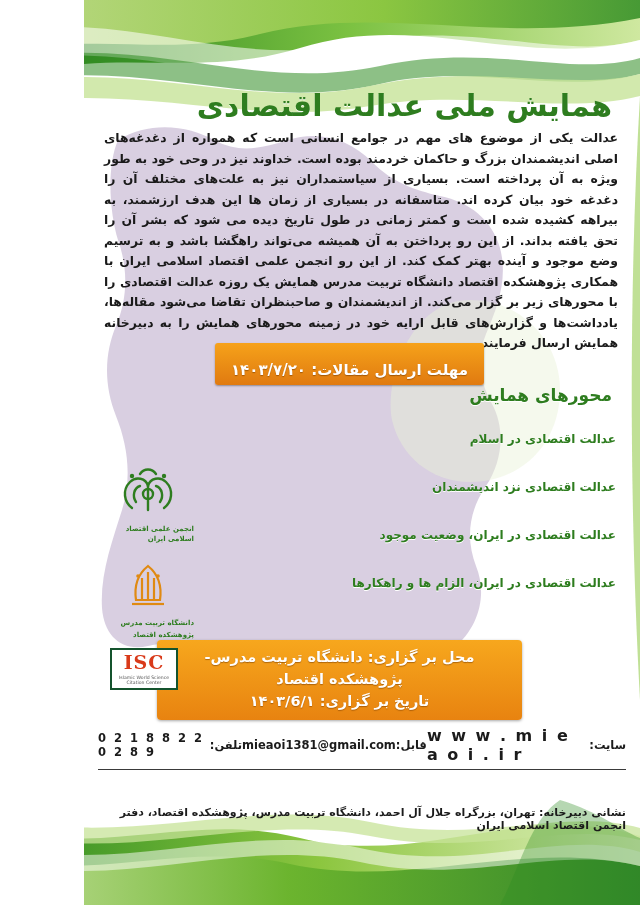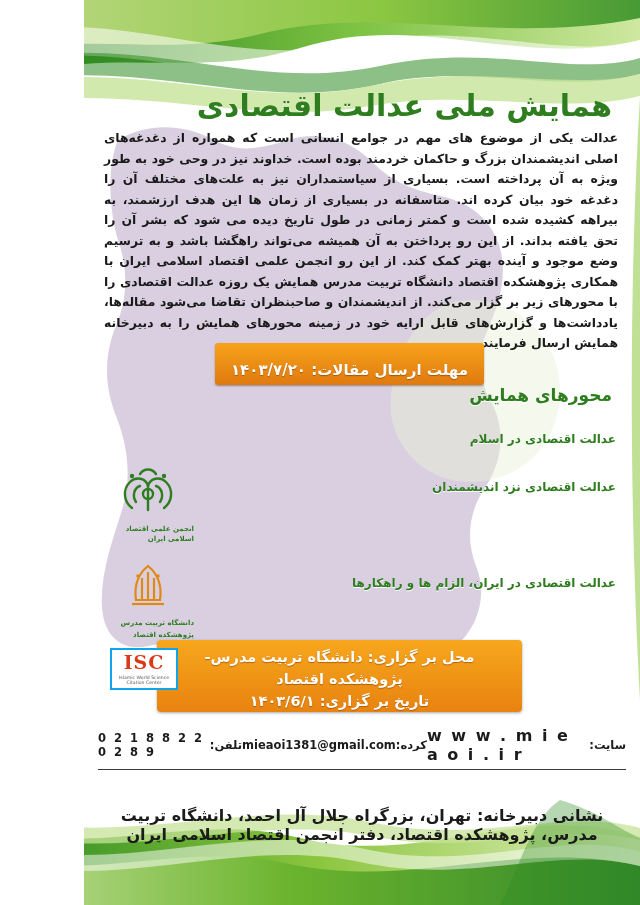--- a/index.html
+++ b/index.html
@@ -103,21 +103,21 @@
   .venue {
     position: absolute;
     top: 640px;
     right: 118px;
     width: 345px;
     background: linear-gradient(#f7a71d, #e88310);
     border-radius: 4px;
     color: #ffffff;
     text-align: center;
     direction: rtl;
-    padding: 6px 10px 0 10px;
+    padding: 6px 10px 8px 10px;
     box-shadow: 0 1px 3px rgba(0,0,0,.35);
   }
   .venue div {
     font-size: 14.5px;
     font-weight: bold;
     line-height: 22px;
     text-shadow: 0 1px 1px rgba(120,60,0,.55);
   }
 
   
@@ -133,21 +133,21 @@
     margin-top: 2px;
   }
   #logo-assoc { top: 462px; left: 18px; width: 92px; }
   #logo-univ  { top: 560px; left: 18px; width: 92px; }
   #logo-isc   { top: 648px; left: 22px; width: 72px; }
 
   .isc-box {
     width: 68px;
     height: 42px;
     background: #ffffff;
-    border: 2px solid #0ea5e9;
+    border: 2px solid #14532d;
     box-sizing: border-box;
     position: relative;
   }
   .isc-text {
     position: absolute;
     top: 1px; left: 0; right: 0;
     text-align: center;
     color: #d93a1a;
     font-size: 19px;
     font-weight: bold;
@@ -197,23 +197,23 @@
     direction: ltr;
     letter-spacing: 2px;
     font-size: 11.5px;
   }
   .footer-rule {
     height: 1px;
     background: #3a3a3a;
     margin: 3px 0 3px 0;
   }
   .footer-line2 {
-    text-align: center;
+    text-align: right;
     color: #1b1b1b;
-    font-size: 16px;
+    font-size: 11px;
     font-weight: bold;
     margin-top: 36px;
   }
   .lbl { font-weight: bold; }
 </style>
 </head>
 <body>
 
 <div id="poster">
 
@@ -282,20 +282,21 @@
 
   <div class="title">همایش ملی عدالت اقتصادی</div>
 
   <div class="body-text">عدالت یکی از موضوع های مهم در جوامع انسانی است که همواره از دغدغه‌های اصلی اندیشمندان بزرگ و حاکمان خردمند بوده است. خداوند نیز در وحی خود به طور ویژه به آن پرداخته است. بسیاری از سیاستمداران نیز به علت‌های مختلف آن را دغدغه خود بیان کرده اند. متاسفانه در بسیاری از زمان ها این هدف ارزشمند، به بیراهه کشیده شده است و کمتر زمانی در طول تاریخ دیده می شود که بشر آن را تحق یافته بداند. از این رو پرداختن به آن همیشه می‌تواند راهگشا باشد و به ترسیم وضع موجود و آینده بهتر کمک کند. از این رو انجمن علمی اقتصاد اسلامی ایران با همکاری پژوهشکده اقتصاد دانشگاه تربیت مدرس همایش یک روزه عدالت اقتصادی را با محورهای زیر بر گزار می‌کند. از اندیشمندان و صاحبنظران تقاضا می‌شود مقاله‌ها، یادداشت‌ها و گزارش‌های قابل ارایه خود در زمینه محورهای همایش را به دبیرخانه همایش ارسال فرمایند.</div>
 
   <div class="deadline">مهلت ارسال مقالات: ۱۴۰۳/۷/۲۰</div>
 
   <div class="axes-heading">محورهای همایش</div>
   <div class="axis-item axis-0">عدالت اقتصادی در اسلام</div>
   <div class="axis-item axis-1">عدالت اقتصادی نزد اندیشمندان</div>
+  <div class="axis-item axis-2">عدالت اقتصادی در ایران، وضعیت موجود</div>
   <div class="axis-item axis-3">عدالت اقتصادی در ایران، الزام ها و راهکارها</div>
 
   <div class="venue">
     <div>محل بر گزاری: دانشگاه تربیت مدرس- پژوهشکده اقتصاد</div>
     <div>تاریخ بر گزاری: ۱۴۰۳/6/۱</div>
   </div>
 
   <div class="logo" id="logo-assoc">
     <svg width="92" height="56" viewBox="0 0 92 56">
       <g fill="none" stroke="#2e7d1f" stroke-width="2.4" stroke-linecap="round">
@@ -337,21 +338,21 @@
     <div class="isc-box">
       <div class="isc-text">ISC</div>
       <div class="isc-sub">Islamic World Science Citation Center</div>
     </div>
   </div>
 
   <div class="footer">
     <div class="footer-line1">
       <span class="lbl">سایت:</span>
       <span class="footer-site">w w w . m i e a o i . i r</span>
-      <span class="lbl">کرده:</span>
+      <span class="lbl">قابل:</span>
       <span class="footer-mail">mieaoi1381@gmail.com</span>
       <span class="lbl">تلفن:</span>
       <span class="footer-phone">0 2 1 8 8 2 2 0 2 8 9</span>
     </div>
     <div class="footer-rule"></div>
     <div class="footer-line2">نشانی دبیرخانه: تهران، بزرگراه جلال آل احمد، دانشگاه تربیت مدرس، پژوهشکده اقتصاد، دفتر انجمن اقتصاد اسلامی ایران</div>
   </div>
 
 </div>
 

